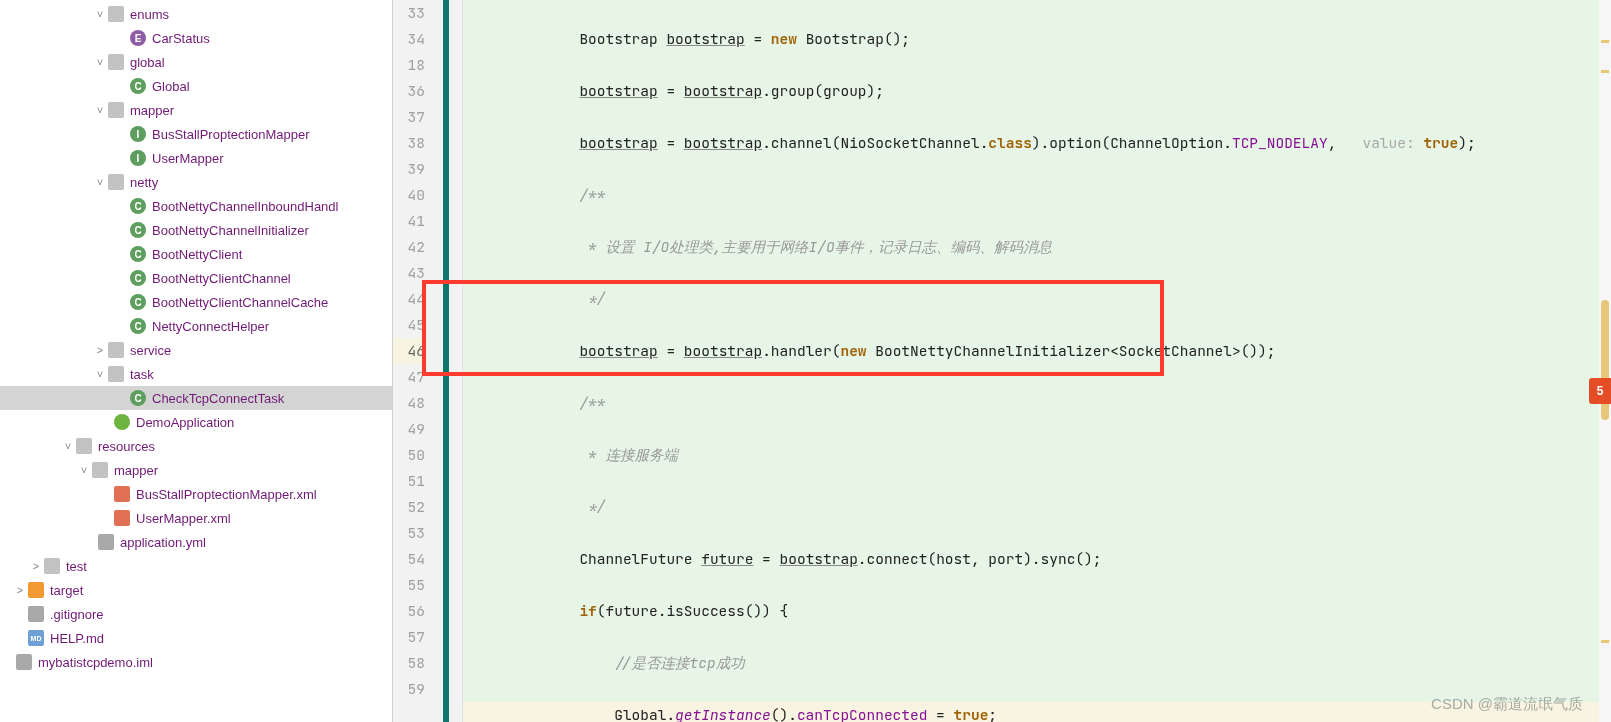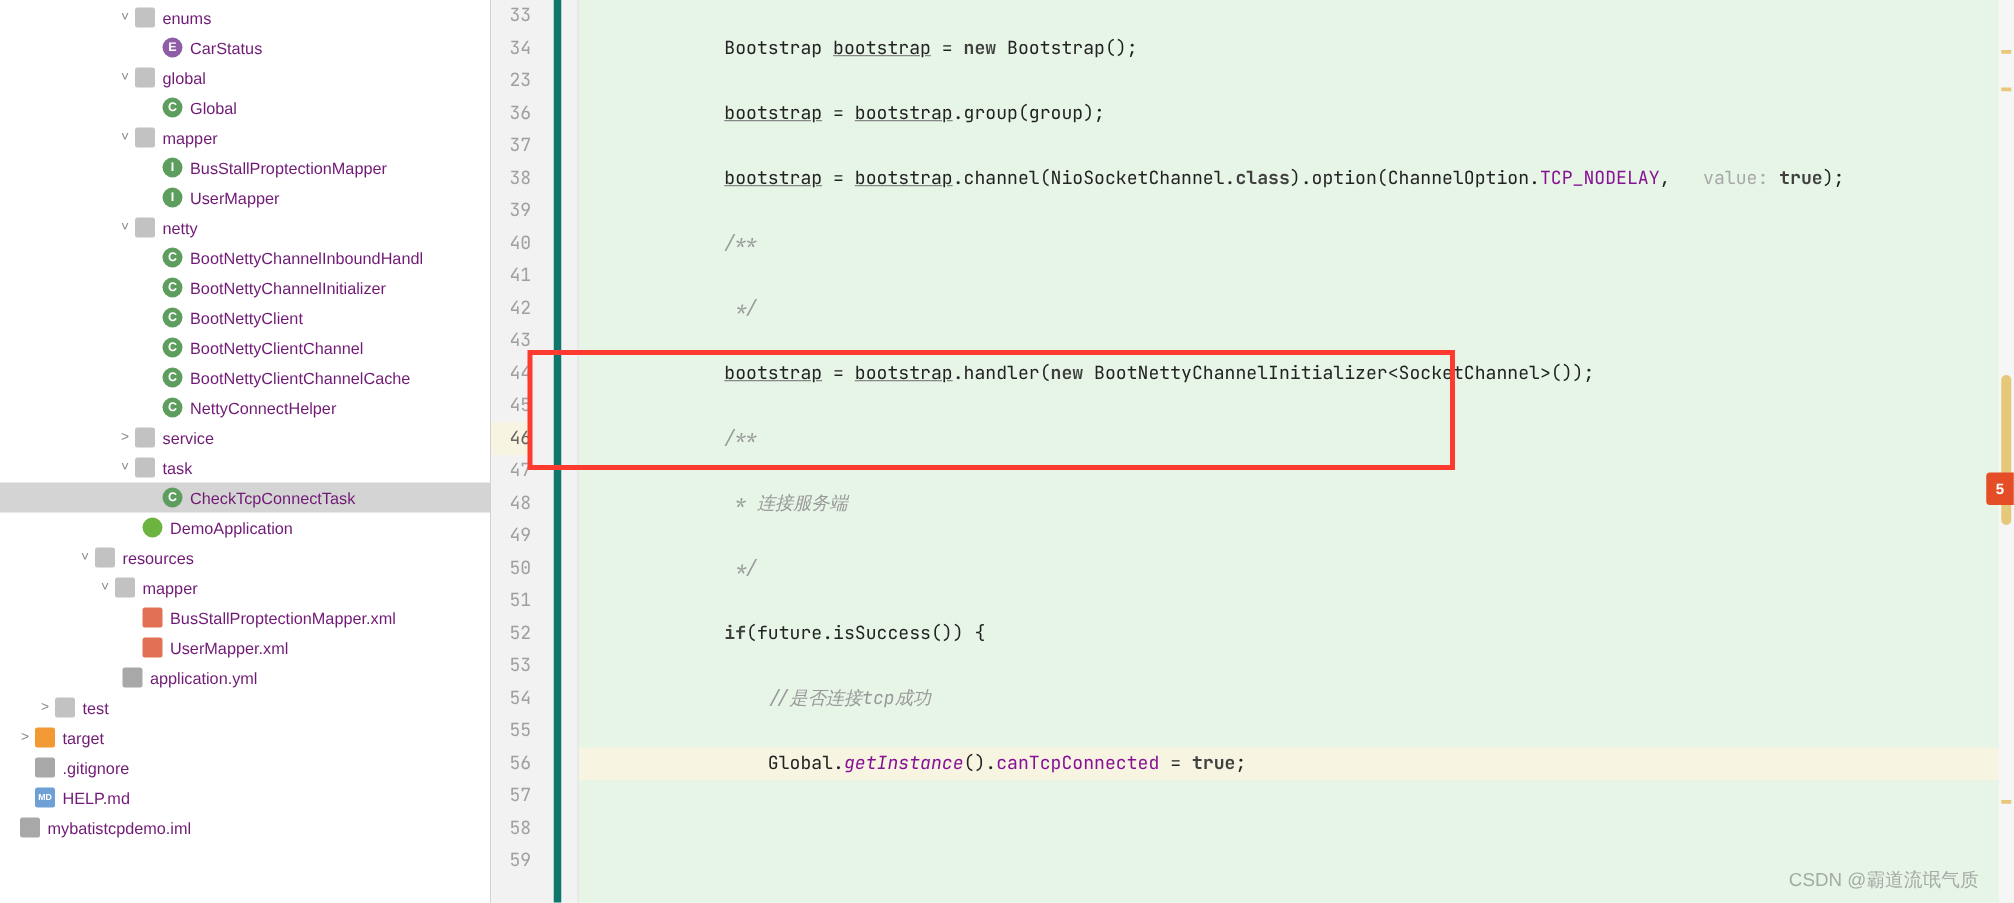--- a/index.html
+++ b/index.html
@@ -26,21 +26,21 @@
 
 .editor { flex: 1; display: flex; background: #fff; position: relative; }
 .gutter { width: 56px; background: #f2f2f2; border-right: 6px solid #0f766e; text-align: right; padding-right: 18px; color: #a0a0a0; font-family: "JetBrains Mono", "Consolas", monospace; font-size: 14.5px; line-height: 26px; user-select: none; position: relative; }
 .gutter-inner { position: relative; }
 .fold-col { width: 14px; background: #f2f2f2; border-right: 1px solid #e0e0e0; }
 .code-area { flex: 1; background: #e6f5e6; font-family: "JetBrains Mono", "Consolas", monospace; font-size: 14.5px; line-height: 26px; white-space: pre; color: #222; position: relative; overflow: hidden; }
 .code-line { height: 26px; padding-left: 12px; }
 .gutter-line { height: 26px; }
 .cl-46 { background: #f7f4e2; }
 .gl-46 { background: #f7f4e2; color: #666; }
-.c-keyword { color: #404040; font-weight: bold; }
+.c-keyword { color: #a16207; font-weight: bold; }
 .c-comment { color: #999; font-style: italic; }
 .c-field { color: #871094; }
 .c-static-italic { color: #871094; font-style: italic; }
 .c-const { color: #871094; }
 .c-hint { color: #a8a8a8; font-style: normal; }
 .c-underline { text-decoration: underline; text-decoration-color: #888; }
 .highlight-box { position: absolute; border: 4px solid #ff3b30; left: 422px; top: 280px; width: 742px; height: 96px; pointer-events: none; z-index: 10; }
 .watermark { position: absolute; right: 28px; bottom: 8px; color: rgba(120,120,120,0.6); font-size: 15px; z-index: 20; }
 .badge5 { position: absolute; right: 0; top: 378px; width: 22px; height: 26px; background: #e44d26; border-radius: 3px 0 0 3px; display: flex; align-items: center; justify-content: center; color: #fff; font-weight: bold; font-size: 12px; }
 .scrollbar { position: absolute; right: 0; top: 0; width: 12px; height: 100%; background: #f6f6f6; }
@@ -174,21 +174,21 @@
         <span class="icon icon-iml"></span>
         <span class="label">mybatistcpdemo.iml</span>
       </div>
   </div>
 
   <div class="editor">
     <div class="gutter">
       <div class="gutter-inner">
         <div class="gutter-line">33</div>
         <div class="gutter-line">34</div>
-        <div class="gutter-line">23</div>
+        <div class="gutter-line">18</div>
         <div class="gutter-line">36</div>
         <div class="gutter-line">37</div>
         <div class="gutter-line">38</div>
         <div class="gutter-line">39</div>
         <div class="gutter-line">40</div>
         <div class="gutter-line">41</div>
         <div class="gutter-line">42</div>
         <div class="gutter-line">43</div>
         <div class="gutter-line">44</div>
         <div class="gutter-line">45</div>
@@ -207,25 +207,27 @@
         <div class="gutter-line">58</div>
         <div class="gutter-line">59</div>
       </div>
     </div>
     <div class="fold-col"></div>
     <div class="code-area">
 <div class="code-line">            <span>Bootstrap </span><span class="c-underline">bootstrap</span><span> = </span><span class="c-keyword">new</span><span> Bootstrap();</span></div>
 <div class="code-line">            <span class="c-underline">bootstrap</span><span> = </span><span class="c-underline">bootstrap</span><span>.group(group);</span></div>
 <div class="code-line">            <span class="c-underline">bootstrap</span><span> = </span><span class="c-underline">bootstrap</span><span>.channel(NioSocketChannel.</span><span class="c-keyword">class</span><span>).option(ChannelOption.</span><span class="c-const">TCP_NODELAY</span><span>,   </span><span class="c-hint">value:</span><span> </span><span class="c-keyword">true</span><span>);</span></div>
 <div class="code-line">            <span class="c-comment">/**</span></div>
+<div class="code-line">            <span class="c-comment"> * 设置 I/O处理类,主要用于网络I/O事件，记录日志、编码、解码消息</span></div>
 <div class="code-line">            <span class="c-comment"> */</span></div>
 <div class="code-line">            <span class="c-underline">bootstrap</span><span> = </span><span class="c-underline">bootstrap</span><span>.handler(</span><span class="c-keyword">new</span><span> BootNettyChannelInitializer&lt;SocketChannel&gt;());</span></div>
 <div class="code-line">            <span class="c-comment">/**</span></div>
 <div class="code-line">            <span class="c-comment"> * 连接服务端</span></div>
 <div class="code-line">            <span class="c-comment"> */</span></div>
+<div class="code-line">            <span>ChannelFuture </span><span class="c-underline">future</span><span> = </span><span class="c-underline">bootstrap</span><span>.connect(host, port).sync();</span></div>
 <div class="code-line">            <span class="c-keyword">if</span><span>(future.isSuccess()) {</span></div>
 <div class="code-line">                <span class="c-comment">//是否连接tcp成功</span></div>
 <div class="code-line cl-46">                <span>Global.</span><span class="c-static-italic">getInstance</span><span>().</span><span class="c-field">canTcpConnected</span><span> = </span><span class="c-keyword">true</span><span>;</span></div>
 
 
 
 
 
 
 

